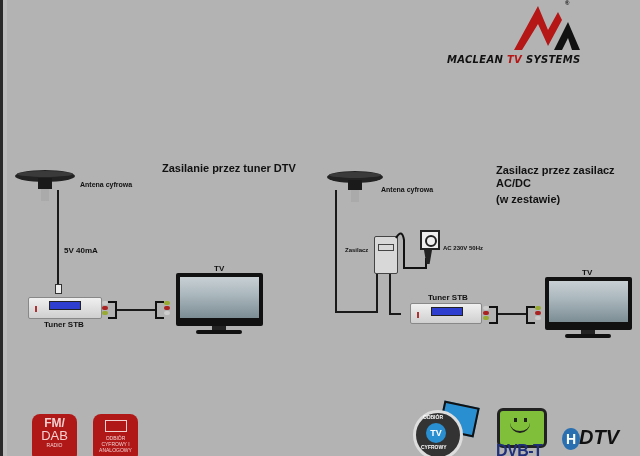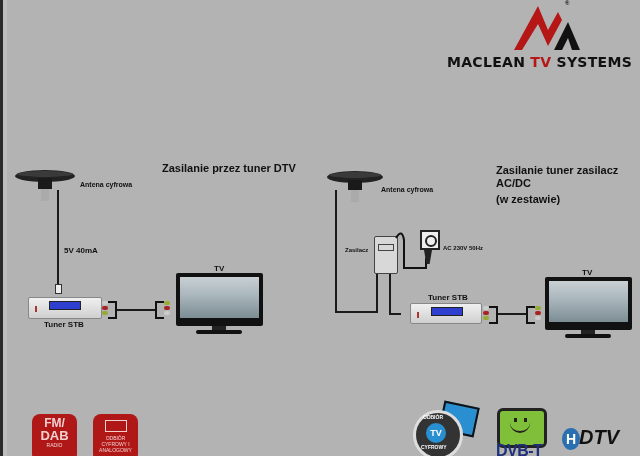--- a/index.html
+++ b/index.html
@@ -3,21 +3,21 @@
 <meta charset="utf-8">
 <style>
   html,body{margin:0;padding:0;}
   body{width:640px;height:456px;overflow:hidden;background:#b3b3b3;position:relative;font-family:"Liberation Sans",sans-serif;color:#111;}
   .leftbar{position:absolute;left:0;top:0;width:3px;height:456px;background:#2a2a2a;}
   .leftbar2{position:absolute;left:3px;top:0;width:4px;height:456px;background:#bdbdbd;}
   .abs{position:absolute;}
   .title{font-weight:bold;font-size:11px;line-height:13px;}
   .small{font-weight:bold;font-size:7px;}
   .label{font-weight:bold;font-size:8px;}
-  .logo-text{position:absolute;left:447px;top:54px;font-family:"DejaVu Sans",sans-serif;font-weight:bold;font-size:14px;letter-spacing:0.3px;color:#111;white-space:nowrap;}
+  .logo-text{position:absolute;left:447px;top:54px;font-family:"DejaVu Sans",sans-serif;font-weight:bold;font-style:italic;font-size:10px;letter-spacing:0.3px;color:#111;white-space:nowrap;}
   .logo-text .tv{color:#b51616;}
   .line{position:absolute;background:#1a1a1a;}
   .tv-frame{position:absolute;background:#111;border-radius:2px;}
   .tv-screen{position:absolute;background:linear-gradient(#c8d0d4 0%,#a9b6bc 45%,#7c8d94 100%);}
   .stb{position:absolute;background:linear-gradient(#f0f0f0,#cfcfcf);border:1px solid #888;border-radius:2px;}
   .stb-disp{position:absolute;background:#2e3fd0;border:1px solid #222;}
   .rca{position:absolute;width:6px;height:4px;border-radius:2px;}
   .badge{position:absolute;background:#b01818;border-radius:8px;color:#f3d0d0;text-align:center;}
 </style>
 </head>
@@ -68,21 +68,21 @@
 
   <div class="abs label" style="left:214px;top:264px">TV</div>
   <div class="tv-frame" style="left:176px;top:273px;width:87px;height:53px">
     <div class="tv-screen" style="left:4px;top:4px;width:79px;height:41px"></div>
   </div>
   <div class="abs" style="left:212px;top:326px;width:14px;height:4px;background:#222"></div>
   <div class="abs" style="left:196px;top:330px;width:46px;height:4px;background:#111;border-radius:2px"></div>
 </div>
 
 <div>
-  <div class="abs title" style="left:496px;top:164px">Zasilanie tuner zasilacz AC/DC</div>
+  <div class="abs title" style="left:496px;top:164px">Zasilacz przez zasilacz AC/DC</div>
   <div class="abs title" style="left:496px;top:193px">(w zestawie)</div>
 
   <svg class="abs" style="left:326px;top:170px" width="58" height="34" viewBox="0 0 58 34">
     <ellipse cx="29" cy="7" rx="28" ry="6" fill="#222"></ellipse>
     <ellipse cx="29" cy="5" rx="26" ry="3" fill="#3a3a3a"></ellipse>
     <rect x="22" y="10" width="14" height="10" fill="#1a1a1a"></rect>
     <rect x="25" y="20" width="8" height="12" fill="#aaa"></rect>
   </svg>
   <div class="abs small" style="left:381px;top:186px">Antena cyfrowa</div>
 
@@ -123,21 +123,21 @@
   <div class="abs label" style="left:582px;top:268px">TV</div>
   <div class="tv-frame" style="left:545px;top:277px;width:87px;height:53px">
     <div class="tv-screen" style="left:4px;top:4px;width:79px;height:41px"></div>
   </div>
   <div class="abs" style="left:581px;top:330px;width:14px;height:4px;background:#222"></div>
   <div class="abs" style="left:565px;top:334px;width:46px;height:4px;background:#111;border-radius:2px"></div>
 </div>
 
 <div class="badge" style="left:32px;top:414px;width:45px;height:48px">
   <div style="font-size:12px;font-weight:bold;line-height:12px;margin-top:3px">FM/</div>
-  <div style="font-size:13px;font-weight:bold;line-height:13px">DAB</div>
+  <div style="font-size:13px;font-weight:normal;line-height:13px">DAB</div>
   <div style="font-size:5px">RADIO</div>
 </div>
 <div class="badge" style="left:93px;top:414px;width:45px;height:48px">
   <div class="abs" style="left:12px;top:6px;width:20px;height:10px;border:1.5px solid #f3d0d0"></div>
   <div style="font-size:5px;margin-top:21px;line-height:6px">ODBIÓR</div>
   <div style="font-size:5px;line-height:6px">CYFROWY I</div>
   <div style="font-size:5px;line-height:6px">ANALOGOWY</div>
 </div>
 
 <div class="abs" style="left:405px;top:392px;width:78px;height:64px">

